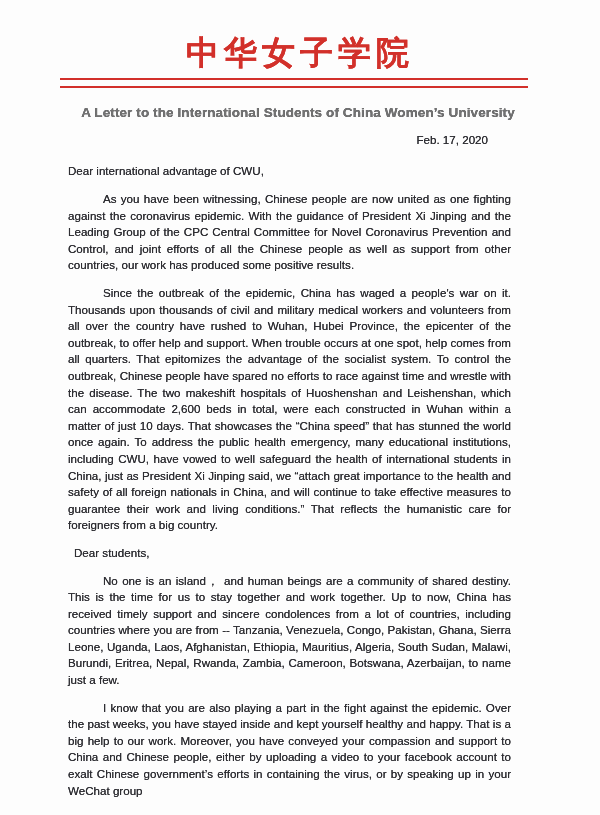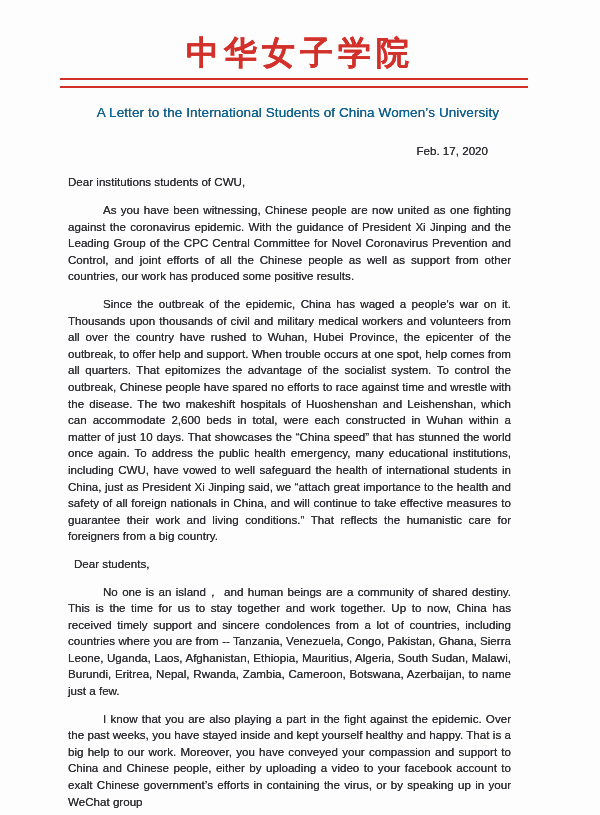--- a/index.html
+++ b/index.html
@@ -50,26 +50,26 @@
     margin: 0 72px 0 68px;
     color: var(--ink);
     font-size: 11.6px;
     line-height: 16.6px;
     text-shadow: 0 0 0.3px var(--ink);
   }
   .letter-title {
     margin: 17px 0 0 0;
     text-align: center;
     font-size: 13.5px;
-    font-weight: 400;
-    color: #0369a1;
+    font-weight: 700;
+    color: #737373;
     letter-spacing: 0.1px;
   }
   .date-line {
-    margin-top: 21px;
+    margin-top: 10px;
     text-align: right;
     padding-right: 40px;
   }
   .salutation { margin: 15px 0 0 0; }
   .salutation-2 { margin: 11px 0 0 6px; }
   .para {
     margin: 11px 17px 0 0;
     text-indent: 35px;
     text-align: justify;
   }
@@ -83,21 +83,21 @@
     <div class="uni-name">中华女子学院</div>
     <div class="rule rule-1"></div>
     <div class="rule rule-2"></div>
   </header>
 
   <main class="body">
     <h1 class="letter-title">A Letter to the International Students of China Women’s University</h1>
 
     <div class="date-line">Feb. 17, 2020</div>
 
-    <p class="salutation">Dear institutions students of CWU,</p>
+    <p class="salutation">Dear international advantage of CWU,</p>
 
     <p class="para">As you have been witnessing, Chinese people are now united as one fighting against the coronavirus epidemic. With the guidance of President Xi Jinping and the Leading Group of the CPC Central Committee for Novel Coronavirus Prevention and Control, and joint efforts of all the Chinese people as well as support from other countries, our work has produced some positive results.</p>
 
     <p class="para">Since the outbreak of the epidemic, China has waged a people's war on it. Thousands upon thousands of civil and military medical workers and volunteers from all over the country have rushed to Wuhan, Hubei Province, the epicenter of the outbreak, to offer help and support. When trouble occurs at one spot, help comes from all quarters. That epitomizes the advantage of the socialist system. To control the outbreak, Chinese people have spared no efforts to race against time and wrestle with the disease. The two makeshift hospitals of Huoshenshan and Leishenshan, which can accommodate 2,600 beds in total, were each constructed in Wuhan within a matter of just 10 days. That showcases the “China speed” that has stunned the world once again. To address the public health emergency, many educational institutions, including CWU, have vowed to well safeguard the health of international students in China, just as President Xi Jinping said, we “attach great importance to the health and safety of all foreign nationals in China, and will continue to take effective measures to guarantee their work and living conditions.” That reflects the humanistic care for foreigners from a big country.</p>
 
     <p class="salutation salutation-2">Dear students,</p>
 
     <p class="para">No one is an island， and human beings are a community of shared destiny. This is the time for us to stay together and work together. Up to now, China has received timely support and sincere condolences from a lot of countries, including countries where you are from -- Tanzania, Venezuela, Congo, Pakistan, Ghana, Sierra Leone, Uganda, Laos, Afghanistan, Ethiopia, Mauritius, Algeria, South Sudan, Malawi, Burundi, Eritrea, Nepal, Rwanda, Zambia, Cameroon, Botswana, Azerbaijan, to name just a few.</p>
 
     <p class="para">I know that you are also playing a part in the fight against the epidemic. Over the past weeks, you have stayed inside and kept yourself healthy and happy. That is a big help to our work. Moreover, you have conveyed your compassion and support to China and Chinese people, either by uploading a video to your facebook account to exalt Chinese government’s efforts in containing the virus, or by speaking up in your WeChat group</p>

